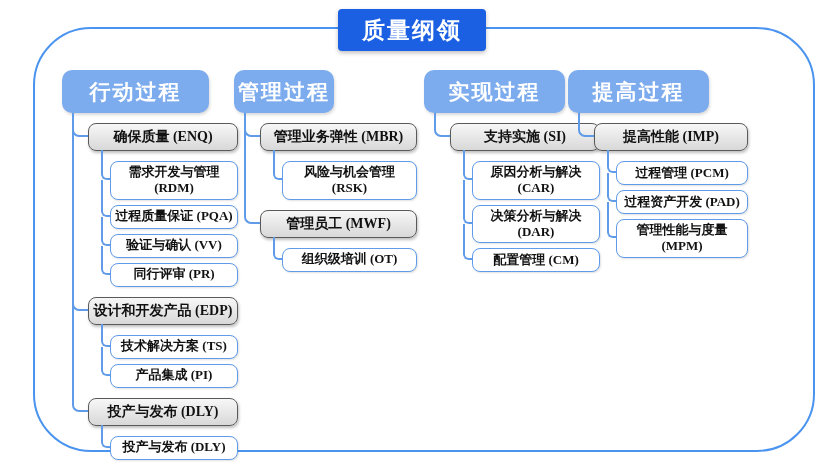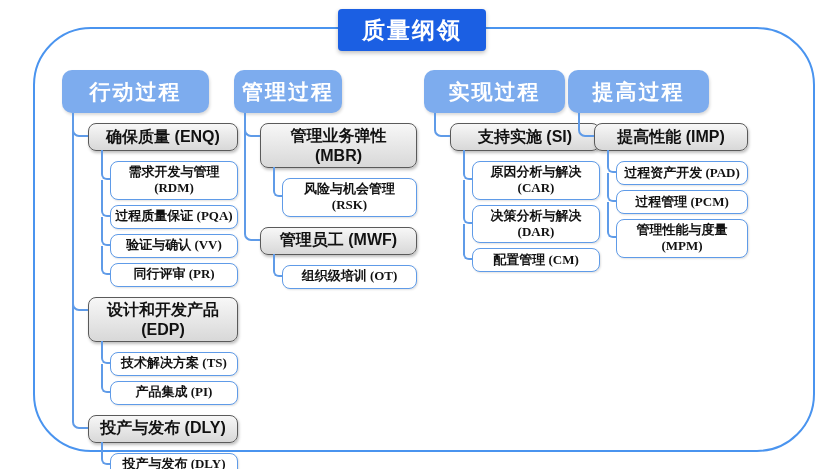--- a/index.html
+++ b/index.html
@@ -34,21 +34,21 @@
   .col-2{left:234px;width:183px;}
   .col-3{left:424px;width:176px;}
   .col-4{left:568px;width:180px;}
   .col-header{
     height:43px;border-radius:10px;background:var(--header-bg);
     display:flex;align-items:center;justify-content:center;
     color:#fff;font-size:21px;font-weight:bold;letter-spacing:2px;
     box-shadow:1px 2px 3px rgba(0,0,0,.15);
   }
   .col-1 .col-header{width:147px;}
-  .col-2 .col-header{width:108px;text-align:right;}
+  .col-2 .col-header{width:100px;text-align:right;}
   .col-3 .col-header{width:141px;}
   .col-4 .col-header{width:141px;}
   .groups{padding-left:26px;}
   .group{position:relative;margin-top:10px;}
   
   .group::before{
     content:"";position:absolute;left:-16px;top:-10px;width:16px;height:24px;
     border-left:2px solid var(--line);border-bottom:2px solid var(--line);
     border-bottom-left-radius:7px;box-sizing:border-box;pointer-events:none;
   }
@@ -56,23 +56,24 @@
   .group:not(:last-child)::after{
     content:"";position:absolute;left:-16px;top:-10px;height:calc(100% + 20px);
     border-left:2px solid var(--line);pointer-events:none;
   }
   .group.gap-lg{margin-top:28px;}
   .group.gap-lg::before{top:-28px;height:42px;}
   .gbox{
     min-height:28px;border:1.5px solid var(--gray-border);border-radius:8px;
     background:linear-gradient(#f7f7f7,#d8d8d8);
     display:flex;align-items:center;justify-content:center;
-    font-size:16px;font-weight:bold;text-align:center;
+    font-size:14px;font-weight:bold;text-align:center;
     padding:2px 4px;box-sizing:border-box;
     box-shadow:1px 2px 3px rgba(0,0,0,.25);
+    font-family:Liberation Serif, serif;
   }
   .children{padding-left:22px;font-family:Liberation Serif, serif;}
   .child{
     position:relative;margin-top:5px;min-height:24px;
     border:1.5px solid var(--line);border-radius:8px;background:#fff;
     display:flex;align-items:center;justify-content:center;
     font-size:13px;font-weight:bold;text-align:center;line-height:1.25;
     padding:2px 4px;box-sizing:border-box;
     box-shadow:1px 1px 2px rgba(0,0,0,.12);
   }
@@ -156,20 +157,20 @@
           </div>
         </div>
       </div>
     </div>
     <div class="col col-4">
       <div class="col-header">提高过程</div>
       <div class="groups">
         <div class="group">
           <div class="gbox">提高性能 (IMP)</div>
           <div class="children">
+            <div class="child">过程管理 (PCM)</div>
             <div class="child">过程资产开发 (PAD)</div>
-            <div class="child">过程管理 (PCM)</div>
             <div class="child">管理性能与度量 (MPM)</div>
           </div>
         </div>
       </div>
     </div>
   </div>
 
 </body></html>

